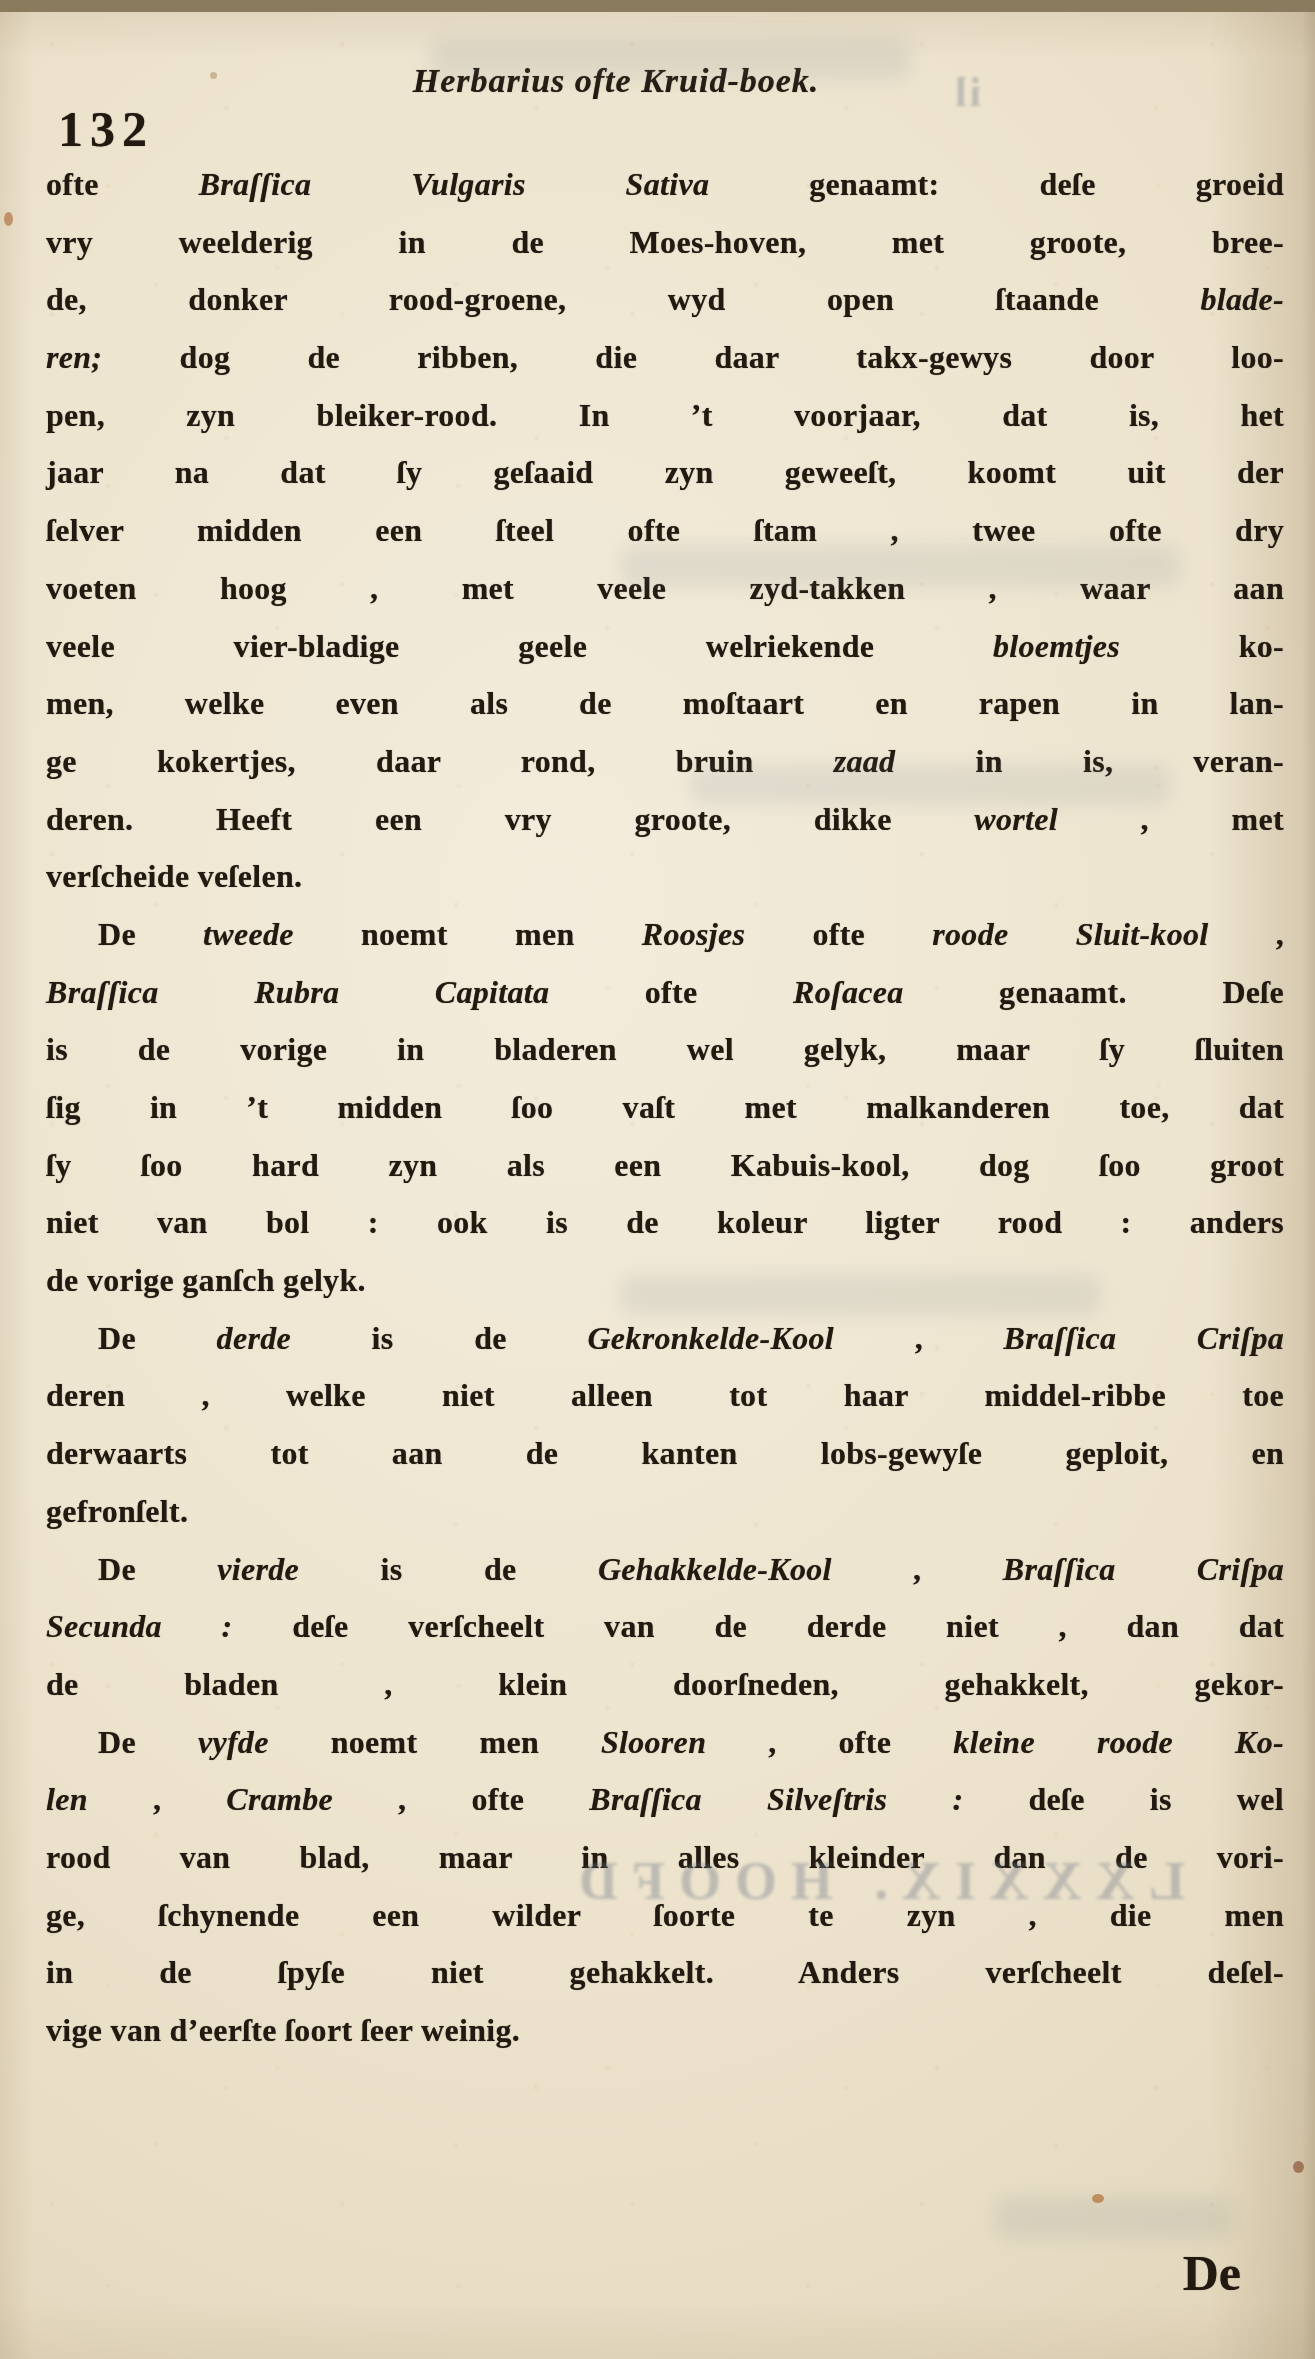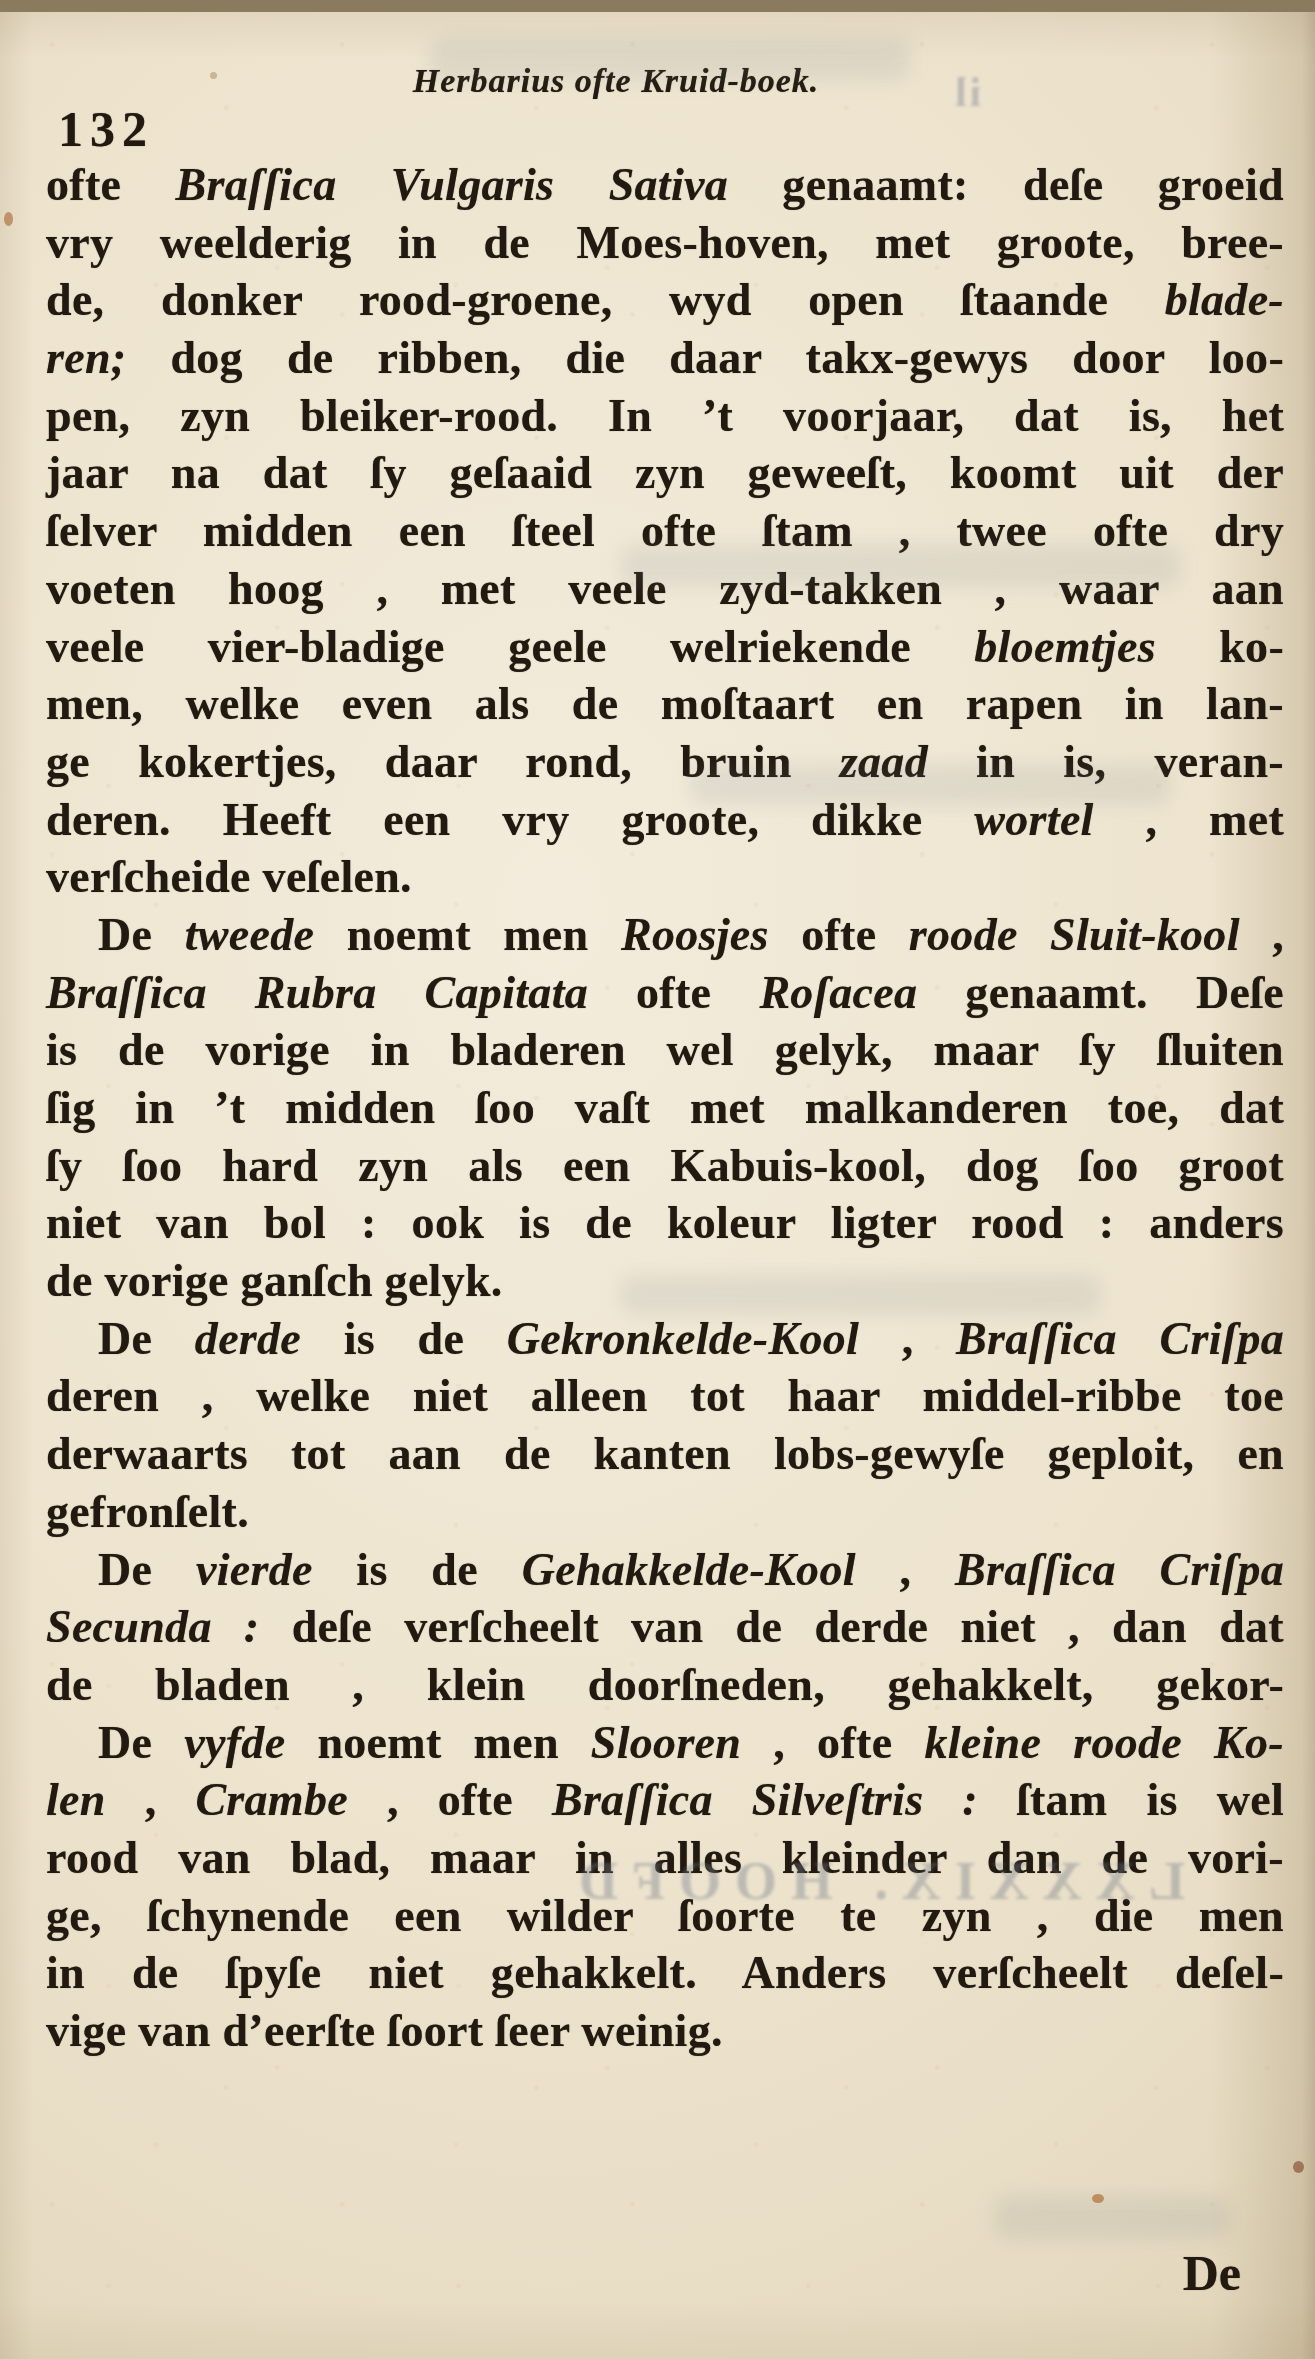--- a/index.html
+++ b/index.html
@@ -55,21 +55,21 @@
     text-shadow: 0 0 1px rgba(34,26,16,0.6);
   }
   .body-text {
     position: absolute;
     left: 46px; top: 144px;
     width: 1238px;
   }
   .line {
     height: 57.7px;
     line-height: 57.7px;
-    font-size: 46px;
+    font-size: 32px;
     font-weight: bold;
     text-align: justify;
     text-align-last: justify;
     white-space: normal;
     letter-spacing: 0.3px;
     text-shadow: 0 0 1px rgba(34,26,16,0.55);
   }
   .line.nojust { text-align-last: left; }
   .line.indent { text-indent: 52px; }
   .it { font-style: italic; }
@@ -127,21 +127,21 @@
       <div class="line"><span>niet van bol : ook is de koleur ligter rood : anders</span></div>
       <div class="line nojust"><span>de vorige ganſch gelyk.</span></div>
       <div class="line indent"><span>De </span><span class="it">derde</span><span> is de </span><span class="it">Gekronkelde-Kool</span><span> , </span><span class="it">Braſſica Criſpa</span></div>
       <div class="line"><span>deren , welke niet alleen tot haar middel-ribbe toe</span></div>
       <div class="line"><span>derwaarts tot aan de kanten lobs-gewyſe geploit, en</span></div>
       <div class="line nojust"><span>gefronſelt.</span></div>
       <div class="line indent"><span>De </span><span class="it">vierde</span><span> is de </span><span class="it">Gehakkelde-Kool</span><span> , </span><span class="it">Braſſica Criſpa</span></div>
       <div class="line"><span class="it">Secunda :</span><span> deſe verſcheelt van de derde niet , dan dat</span></div>
       <div class="line"><span>de bladen , klein doorſneden, gehakkelt, gekor-</span></div>
       <div class="line indent"><span>De </span><span class="it">vyfde</span><span> noemt men </span><span class="it">Slooren</span><span> , ofte </span><span class="it">kleine roode Ko-</span></div>
-      <div class="line"><span class="it">len</span><span> , </span><span class="it">Crambe</span><span> , ofte </span><span class="it">Braſſica Silveſtris :</span><span> ſtam is wel</span></div>
+      <div class="line"><span class="it">len</span><span> , </span><span class="it">Crambe</span><span> , ofte </span><span class="it">Braſſica Silveſtris :</span><span> deſe is wel</span></div>
       <div class="line"><span>rood van blad, maar in alles kleinder dan de vori-</span></div>
       <div class="line"><span>ge, ſchynende een wilder ſoorte te zyn , die men</span></div>
       <div class="line"><span>in de ſpyſe niet gehakkelt. Anders verſcheelt deſel-</span></div>
       <div class="line nojust"><span>vige van d’eerſte ſoort ſeer weinig.</span></div>
     </div>
 
   <div class="catchword">De</div>
 
   <div class="ghost-layer">
     <div class="smudge" style="left:430px; top:26px; width:480px; height:42px;"></div>

